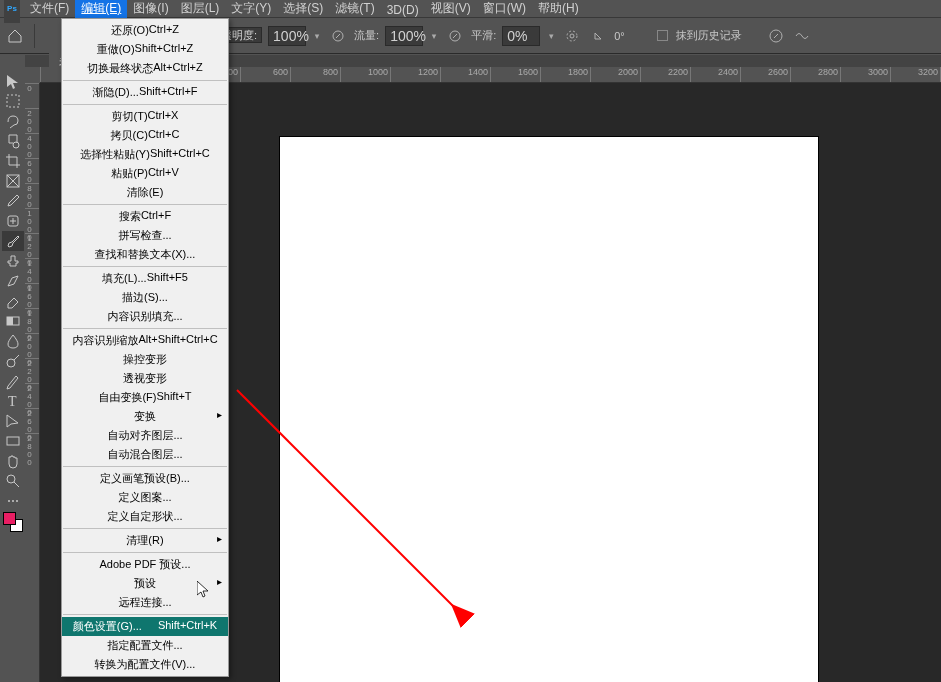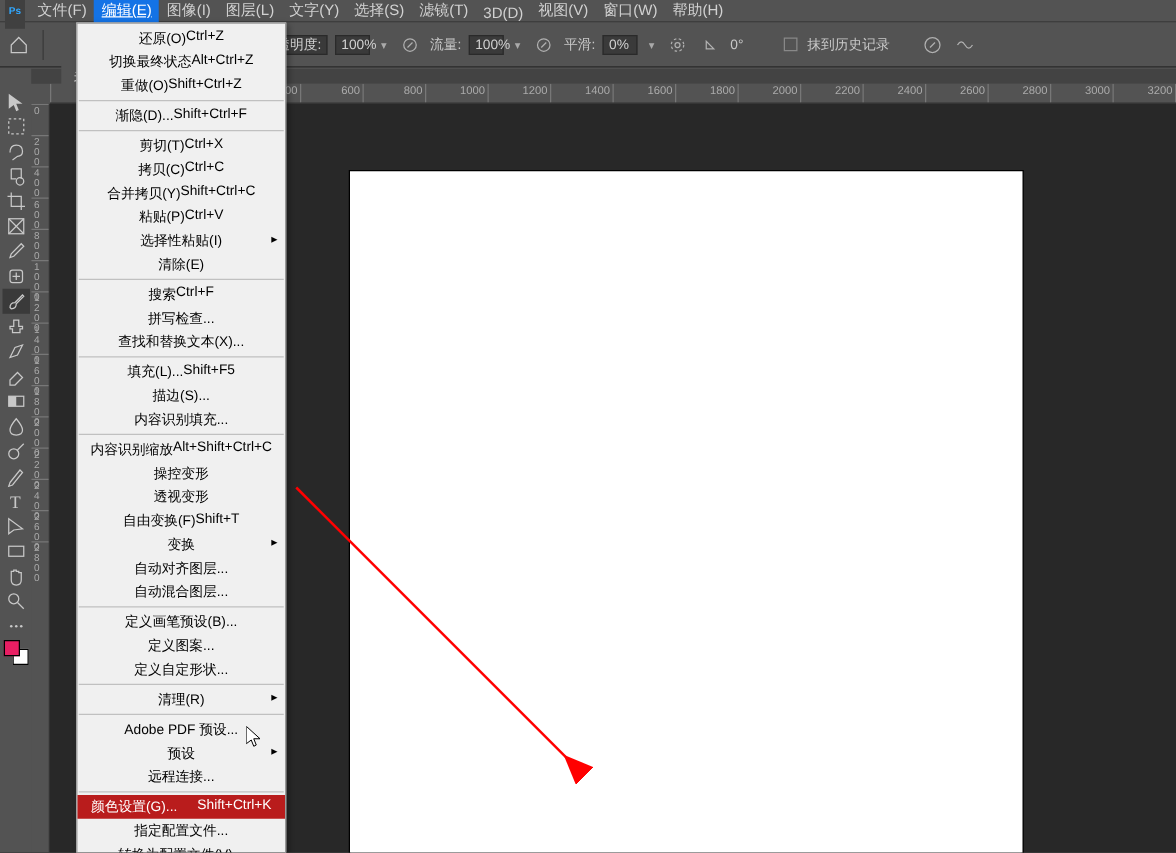--- a/index.html
+++ b/index.html
@@ -6,38 +6,38 @@
 body { width:941px; height:682px; background:#535353; color:#d1d1d1; font-family:"Microsoft YaHei",Arial,sans-serif; font-size:12px; overflow:hidden; position:relative; }
 .menubar { height:18px; background:#535353; border-bottom:1px solid #383838; display:flex; align-items:center; }
 .logo { width:16px; height:28px; background:#404040; margin:0 4px; display:flex; align-items:center; justify-content:center; font-size:8px; font-weight:bold; color:#31a8ff; }
 .menubar-item { padding:1px 6px; cursor:default; }
 .menubar-item.active { background:#1473e6; color:#fff;text-decoration:underline; }
 .options-bar { height:36px; background:#535353; border-bottom:1px solid #2a2a2a; display:flex; align-items:center; padding:0 6px; gap:6px; }
 .home-icon { width:18px; height:18px; display:flex; align-items:center; justify-content:center; }
 .options-sep { width:1px; height:24px; background:#3a3a3a; margin:0 4px; }
 .opt-label { color:#c8c8c8; font-size:11px; }
 .opt-input { background:#3a3a3a; border:1px solid #2a2a2a; color:#d1d1d1; padding:1px 4px; width:38px; font-size:11px; margin-left:160px; }
-.opt-input2 { background:#3a3a3a; border:1px solid #2a2a2a; color:#d1d1d1; padding:1px 4px; width:28px; font-size:11px; }
+.opt-input2 { background:#3a3a3a; border:1px solid #2a2a2a; color:#d1d1d1; padding:1px 4px; width:38px; font-size:14px; }
 .opt-dd { width:10px; text-align:center; color:#aaa; font-size:9px; }
 .icn-btn { width:20px; height:20px; display:flex; align-items:center; justify-content:center; color:#b0b0b0; }
 .chk { width:11px; height:11px; border:1px solid #888; margin-right:2px; }
 .tabbar { height:24px; background:#434343; display:flex; align-items:flex-end; }
 .tab { background:#535353; padding:3px 10px; margin-left:20px; color:#d1d1d1; font-size:11px; }
 .ruler-h { position:absolute; top:67px; left:40px; right:0; height:16px; background:#535353; border-bottom:1px solid #333; font-size:9px; color:#aaa; display:flex; overflow:hidden; }
 .ruler-h .tick { width:50px; flex-shrink:0; text-align:right; border-left:1px solid #777; padding-right:2px; }
 .ruler-v { position:absolute; top:83px; left:25px; width:15px; bottom:0; background:#535353; border-right:1px solid #333; font-size:9px; color:#aaa; display:flex; flex-direction:column; overflow:hidden; letter-spacing:-1px; }
 .ruler-v .vt { height:25px; flex-shrink:0; border-top:1px solid #777; writing-mode:vertical-lr; text-orientation:upright; line-height:8px; font-size:8px; }
 .toolbox { position:absolute; top:67px; left:0; width:25px; bottom:0; background:#535353; display:flex; flex-direction:column; align-items:center; padding-top:4px; gap:0px; }
 .tool { width:22px; height:20px; display:flex; align-items:center; justify-content:center; color:#c8c8c8; font-size:13px; }
 .tool.sel { background:#3a3a3a; }
 .canvas-area { position:absolute; top:83px; left:40px; right:0; bottom:0; background:#282828; }
 .canvas { position:absolute; left:240px; top:54px; width:538px; height:560px; background:#fff; box-shadow:0 0 0 1px #000; }
 .dropdown { position:absolute; top:18px; left:61px; width:168px; background:#f0f0f0; color:#000; border:1px solid #999; box-shadow:2px 2px 5px rgba(0,0,0,.4); z-index:100; padding:2px 0; }
 .ditem { display:flex; justify-content:center; padding:2px 18px 2px 18px; font-size:11px; white-space:nowrap; position:relative; }
-.ditem.hl { background:#b91c1c; color:#fff;gap:16px; }
+.ditem.hl { background:#0f766e; color:#fff;gap:16px; }
 .dsep { height:1px; background:#c0c0c0; margin:2px 1px; }
 .sub-arrow::after { content:"▸"; position:absolute; right:6px; font-size:10px; }
 .arrow-svg { position:absolute; top:378px; left:225px; z-index:50; pointer-events:none; }
 .color-swatch { width:20px; height:20px; position:relative; margin-top:2px; }
 .sw-fg { position:absolute; width:13px; height:13px; background:#e91e63; border:1px solid #000; top:0; left:0; }
 .sw-bg { position:absolute; width:13px; height:13px; background:#fff; border:1px solid #000; bottom:0; right:0; }
 </style>
 </head>
 <body>
 
@@ -290,51 +290,48 @@
 <div class="canvas-area">
   <div class="canvas"></div>
 </div>
 
 <div class="dropdown" id="dropdown">
     <div class="ditem">
       <span>还原(O)</span>
       <span>Ctrl+Z</span>
     </div>
     <div class="ditem">
+      <span>重做(O)</span>
+      <span>Shift+Ctrl+Z</span>
+    </div>
+    <div class="ditem">
       <span>切换最终状态</span>
       <span>Alt+Ctrl+Z</span>
     </div>
-    <div class="ditem">
-      <span>重做(O)</span>
-      <span>Shift+Ctrl+Z</span>
-    </div>
     <div class="dsep"></div>
     <div class="ditem">
       <span>渐隐(D)...</span>
       <span>Shift+Ctrl+F</span>
     </div>
     <div class="dsep"></div>
     <div class="ditem">
       <span>剪切(T)</span>
       <span>Ctrl+X</span>
     </div>
     <div class="ditem">
       <span>拷贝(C)</span>
       <span>Ctrl+C</span>
     </div>
     <div class="ditem">
-      <span>合并拷贝(Y)</span>
+      <span>选择性粘贴(Y)</span>
       <span>Shift+Ctrl+C</span>
     </div>
     <div class="ditem">
       <span>粘贴(P)</span>
       <span>Ctrl+V</span>
-    </div>
-    <div class="ditem sub-arrow">
-      <span>选择性粘贴(I)</span>
     </div>
     <div class="ditem">
       <span>清除(E)</span>
     </div>
     <div class="dsep"></div>
     <div class="ditem">
       <span>搜索</span>
       <span>Ctrl+F</span>
     </div>
     <div class="ditem">

